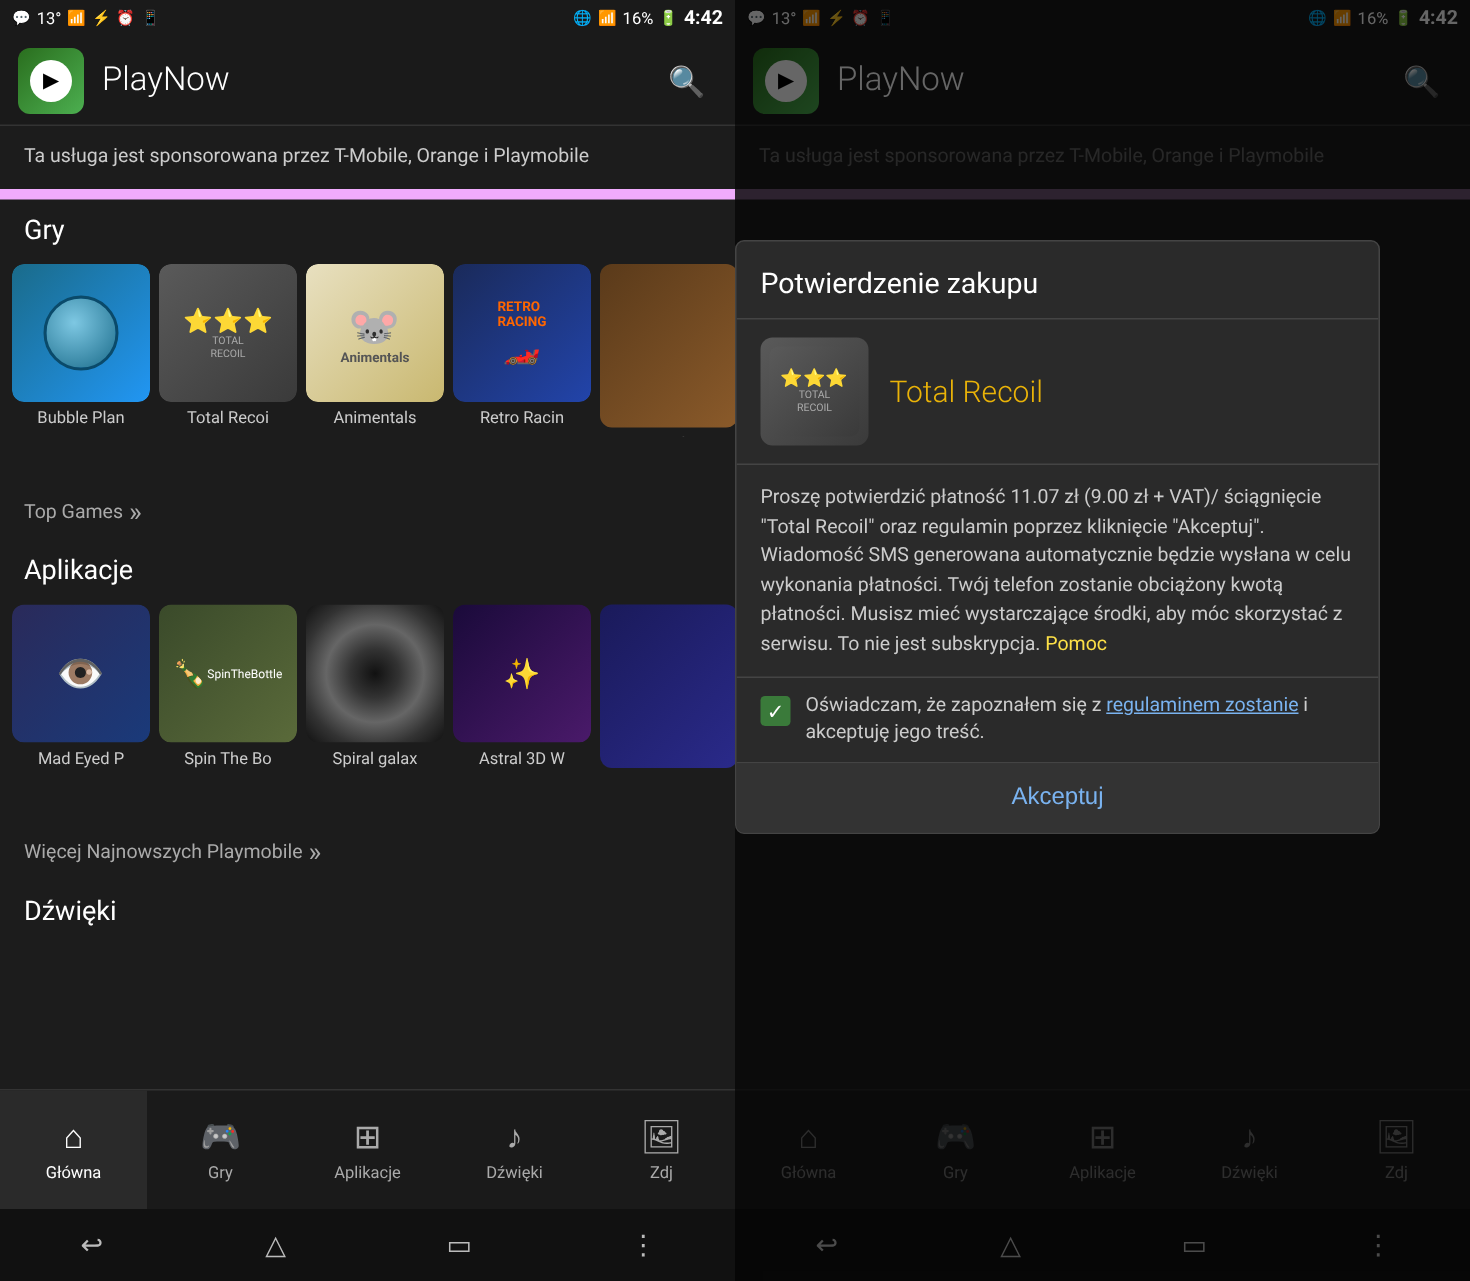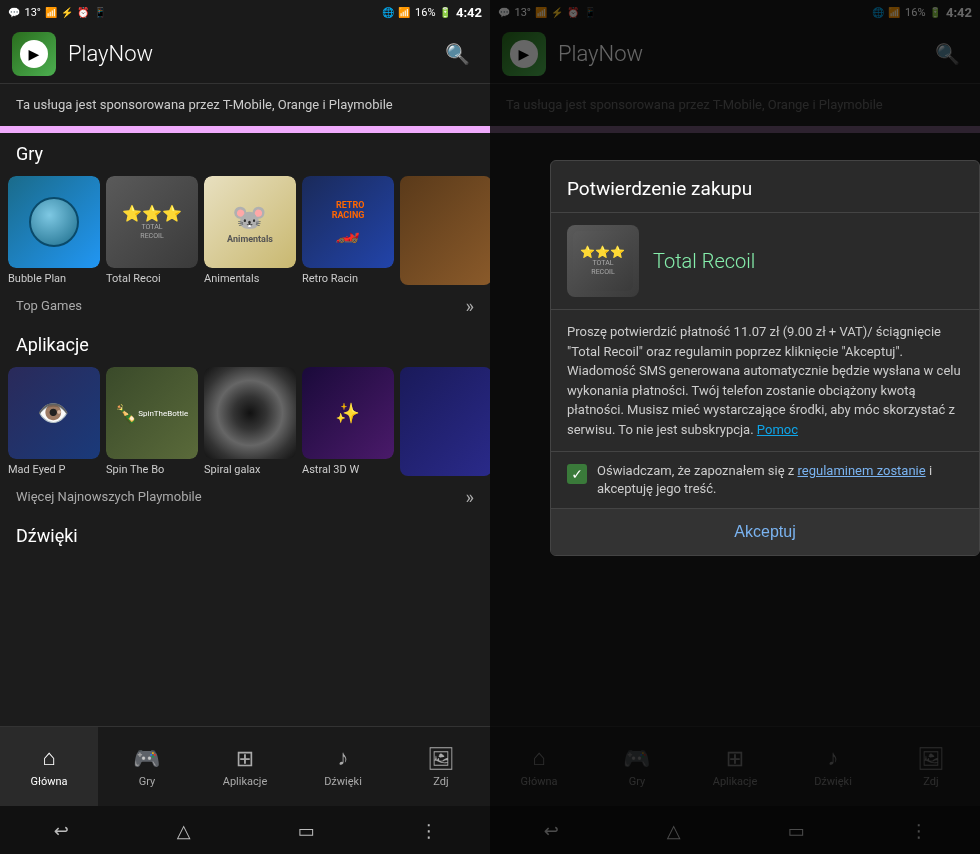--- a/index.html
+++ b/index.html
@@ -139,30 +139,32 @@
       display: flex;
       align-items: center;
       justify-content: center;
       font-size: 10px;
       color: #fff;
       text-align: center;
     }
     .item-label {
       font-size: 11px;
       color: #ccc;
+      text-align: center;
       white-space: nowrap;
       overflow: hidden;
       text-overflow: ellipsis;
     }
 
     .see-more-row {
       display: flex;
-      justify-content: space-between;
+      justify-content: flex-start;
       align-items: center;
       padding: 4px 16px 8px;
+      margin-top: 36px;
     }
     .see-more-text {
       font-size: 13px;
       color: #aaa;
       margin-right: 4px;
     }
     .see-more-arrow {
       color: #aaa;
       font-size: 18px;
     }
@@ -328,21 +330,21 @@
     
     .modal-overlay {
       position: absolute;
       top: 0;
       left: 0;
       right: 0;
       bottom: 0;
       background: rgba(0,0,0,0.6);
       display: flex;
       align-items: flex-start;
-      justify-content: flex-end;
+      justify-content: flex-start;
       padding-top: 160px;
       z-index: 10;
     }
     .modal-box {
       width: 430px;
       background: #2a2a2a;
       border-radius: 6px;
       overflow: hidden;
       border: 1px solid #444;
     }
@@ -365,33 +367,32 @@
       height: 72px;
       background: linear-gradient(135deg, #5a5a5a, #3a3a3a);
       border-radius: 8px;
       display: flex;
       align-items: center;
       justify-content: center;
       flex-shrink: 0;
     }
     .modal-product-name {
       font-size: 20px;
-      color: #86efac;
+      color: #eab308;
       font-weight: 300;
     }
     .modal-body {
       padding: 12px 16px;
       font-size: 13px;
       color: #ccc;
       line-height: 1.5;
       border-bottom: 1px solid #444;
     }
     .modal-link {
-      color: #0ea5e9;
-      text-decoration: underline;
+      color: #fde047;
     }
     .modal-checkbox-row {
       display: flex;
       align-items: flex-start;
       gap: 10px;
       padding: 10px 16px;
       border-bottom: 1px solid #444;
     }
     .modal-checkbox {
       width: 20px;
@@ -453,21 +454,21 @@
       border: 2px solid #0a4a6a;
       display: flex;
       align-items: center;
       justify-content: center;
     }
 
     
     .rr-text {
       font-size: 9px;
       color: #ff6600;
-      text-align: right;
+      text-align: left;
       font-weight: bold;
       text-transform: uppercase;
     }
   </style>
 </head>
 <body>
 
 <div class="panel">
 
   <div class="status-bar">

